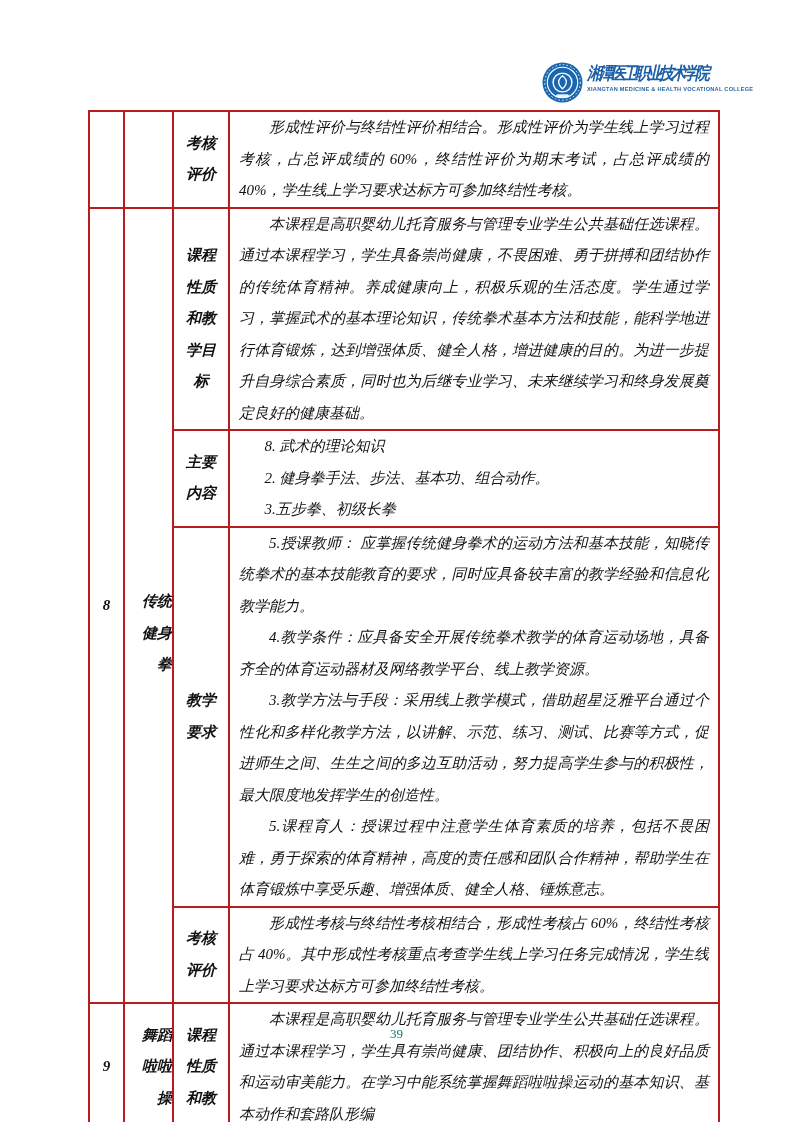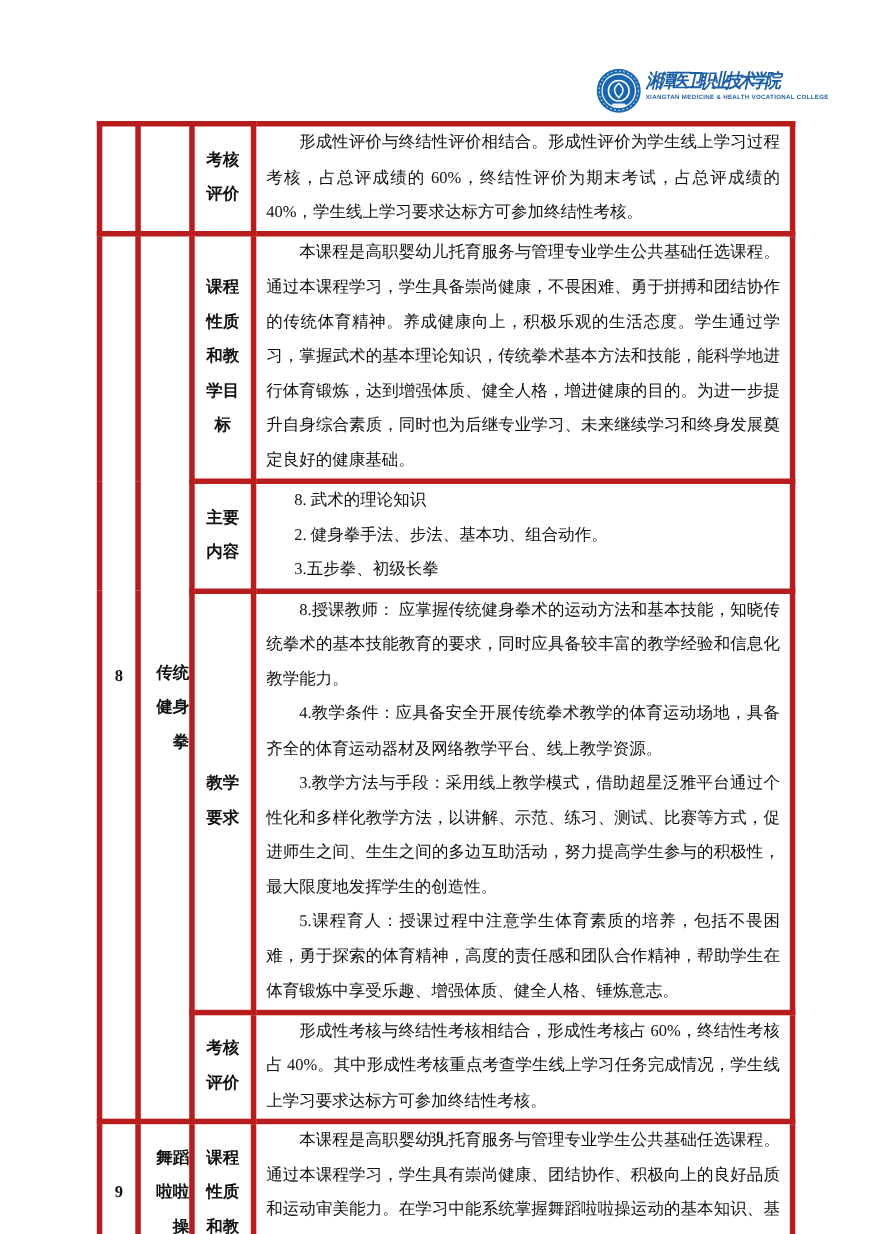--- a/index.html
+++ b/index.html
@@ -41,25 +41,26 @@
   
   table.course-table {
     position: absolute;
     left: 88px;
     top: 110px;
     width: 630px;
     border-collapse: collapse;
     table-layout: fixed;
   }
   .course-table td {
-    border: 5px solid #b91c1c;
+    border: 2px solid #b91c1c;
     vertical-align: middle;
     overflow: hidden;
     font-size: 15px;
     line-height: 31.5px;
+    font-style: italic;
   }
   td.c-num {
     text-align: center;
     font-weight: bold;
     font-size: 15px;
   }
   td.c-course {
     text-align: right;
     font-weight: bold;
     white-space: pre-line;
@@ -86,21 +87,21 @@
   tr.r-e  { height: 92px; }
   tr.r-f  { height: 90px; }
 
   
   .footer {
     position: absolute;
     left: 0; right: 0;
     top: 1026px;
     text-align: center;
     font-size: 13px;
-    color: #000000;
+    color: #0f766e;
   }
 </style>
 </head>
 <body>
 
 <div class="page">
 
   <div class="logo">
     <svg class="logo-emblem" viewBox="0 0 41 41">
       <circle cx="20.5" cy="20.5" r="20" fill="#1b67af"></circle>
@@ -157,21 +158,21 @@
             <p>8. 武术的理论知识</p>
             <p>2. 健身拳手法、步法、基本功、组合动作。</p>
             <p>3.五步拳、初级长拳</p>
           </td>
       </tr>
 
       <tr class="r-d">
         <td class="c-label">教学
 要求</td>
         <td class="c-body">
-            <p>8.授课教师： 应掌握传统健身拳术的运动方法和基本技能，知晓传统拳术的基本技能教育的要求，同时应具备较丰富的教学经验和信息化教学能力。</p>
+            <p>5.授课教师： 应掌握传统健身拳术的运动方法和基本技能，知晓传统拳术的基本技能教育的要求，同时应具备较丰富的教学经验和信息化教学能力。</p>
             <p>4.教学条件：应具备安全开展传统拳术教学的体育运动场地，具备齐全的体育运动器材及网络教学平台、线上教学资源。</p>
             <p>3.教学方法与手段：采用线上教学模式，借助超星泛雅平台通过个性化和多样化教学方法，以讲解、示范、练习、测试、比赛等方式，促进师生之间、生生之间的多边互助活动，努力提高学生参与的积极性，最大限度地发挥学生的创造性。</p>
             <p>5.课程育人：授课过程中注意学生体育素质的培养，包括不畏困难，勇于探索的体育精神，高度的责任感和团队合作精神，帮助学生在体育锻炼中享受乐趣、增强体质、健全人格、锤炼意志。</p>
           </td>
       </tr>
 
       <tr class="r-e">
         <td class="c-label">考核
 评价</td>
         <td class="c-body">

